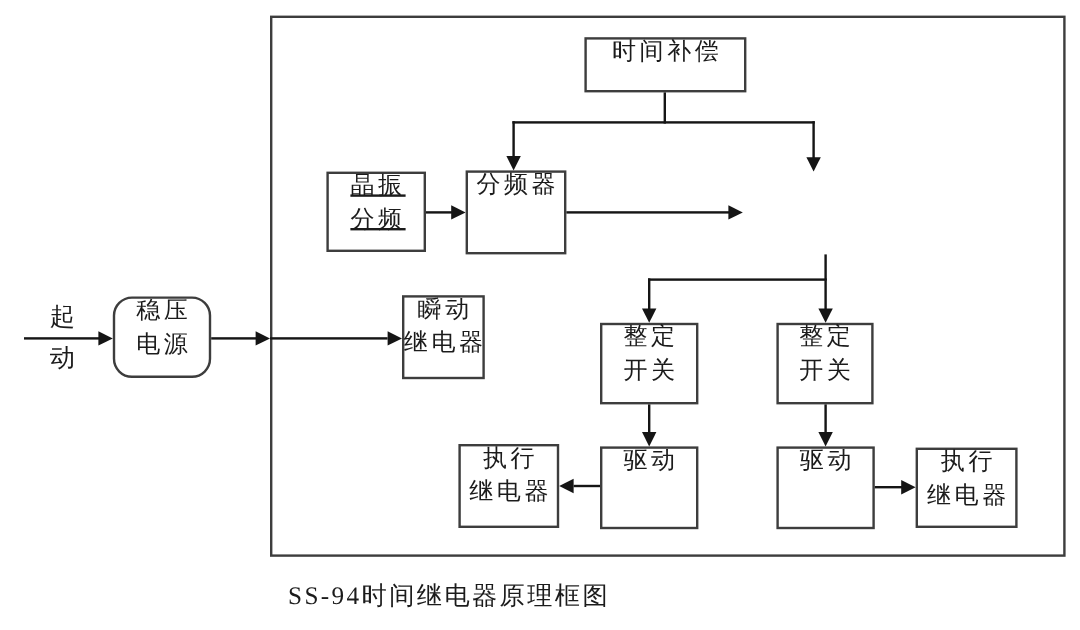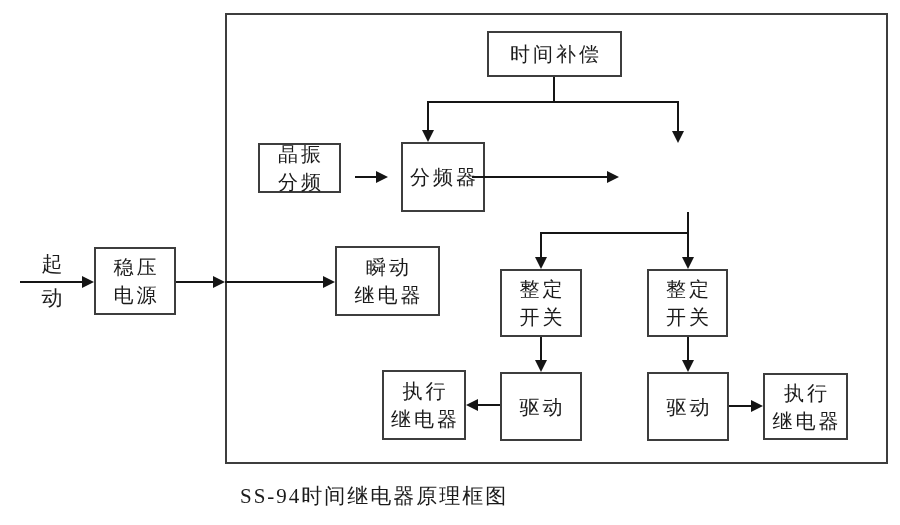--- a/index.html
+++ b/index.html
@@ -20,21 +20,20 @@
     background: transparent;
   }
   .box {
     position: absolute;
     box-sizing: border-box;
     border: 2px solid #3d3d3d;
     background: #ffffff;
     display: flex;
     flex-direction: column;
     align-items: center;
-    justify-content: center;
     row-gap: 8px;
     font-size: 20px;
     letter-spacing: 3px;
     line-height: 1;
     white-space: nowrap;
   }
   .box span { display: block; text-indent: 3px; }
   .h { position: absolute; height: 2px; background: #151515; }
   .v { position: absolute; width: 2px; background: #151515; }
   .ar { position: absolute; width: 0; height: 0;
@@ -66,36 +65,36 @@
 
   <div class="start-label">
     <span class="l1">起</span>
     <span class="l2">动</span>
   </div>
 
   <div class="box" style="left:487px; top:31px; width:135px; height:46px;">
     <span>时间补偿</span>
   </div>
 
-  <div class="box" style="left:258px; top:143px; width:83px; height:50px;">
+  <div class="box" style="left:272px; top:143px; width:83px; height:67px;text-decoration:underline;">
     <span>晶振</span>
     <span>分频</span>
   </div>
 
-  <div class="box" style="left:401px; top:142px; width:84px; height:70px;">
+  <div class="box" style="left:388px; top:142px; width:84px; height:70px;">
     <span>分频器</span>
   </div>
 
 
-  <div class="box" style="left:94px; top:247px; width:82px; height:68px;">
+  <div class="box" style="left:94px; top:247px; width:82px; height:68px;border-radius:16px;">
     <span>稳压</span>
     <span>电源</span>
   </div>
 
-  <div class="box" style="left:335px; top:246px; width:105px; height:70px;">
+  <div class="box" style="left:335px; top:246px; width:69px; height:70px;">
     <span>瞬动</span>
     <span>继电器</span>
   </div>
 
   <div class="box" style="left:500px; top:269px; width:82px; height:68px;">
     <span>整定</span>
     <span>开关</span>
   </div>
 
   <div class="box" style="left:647px; top:269px; width:81px; height:68px;">

